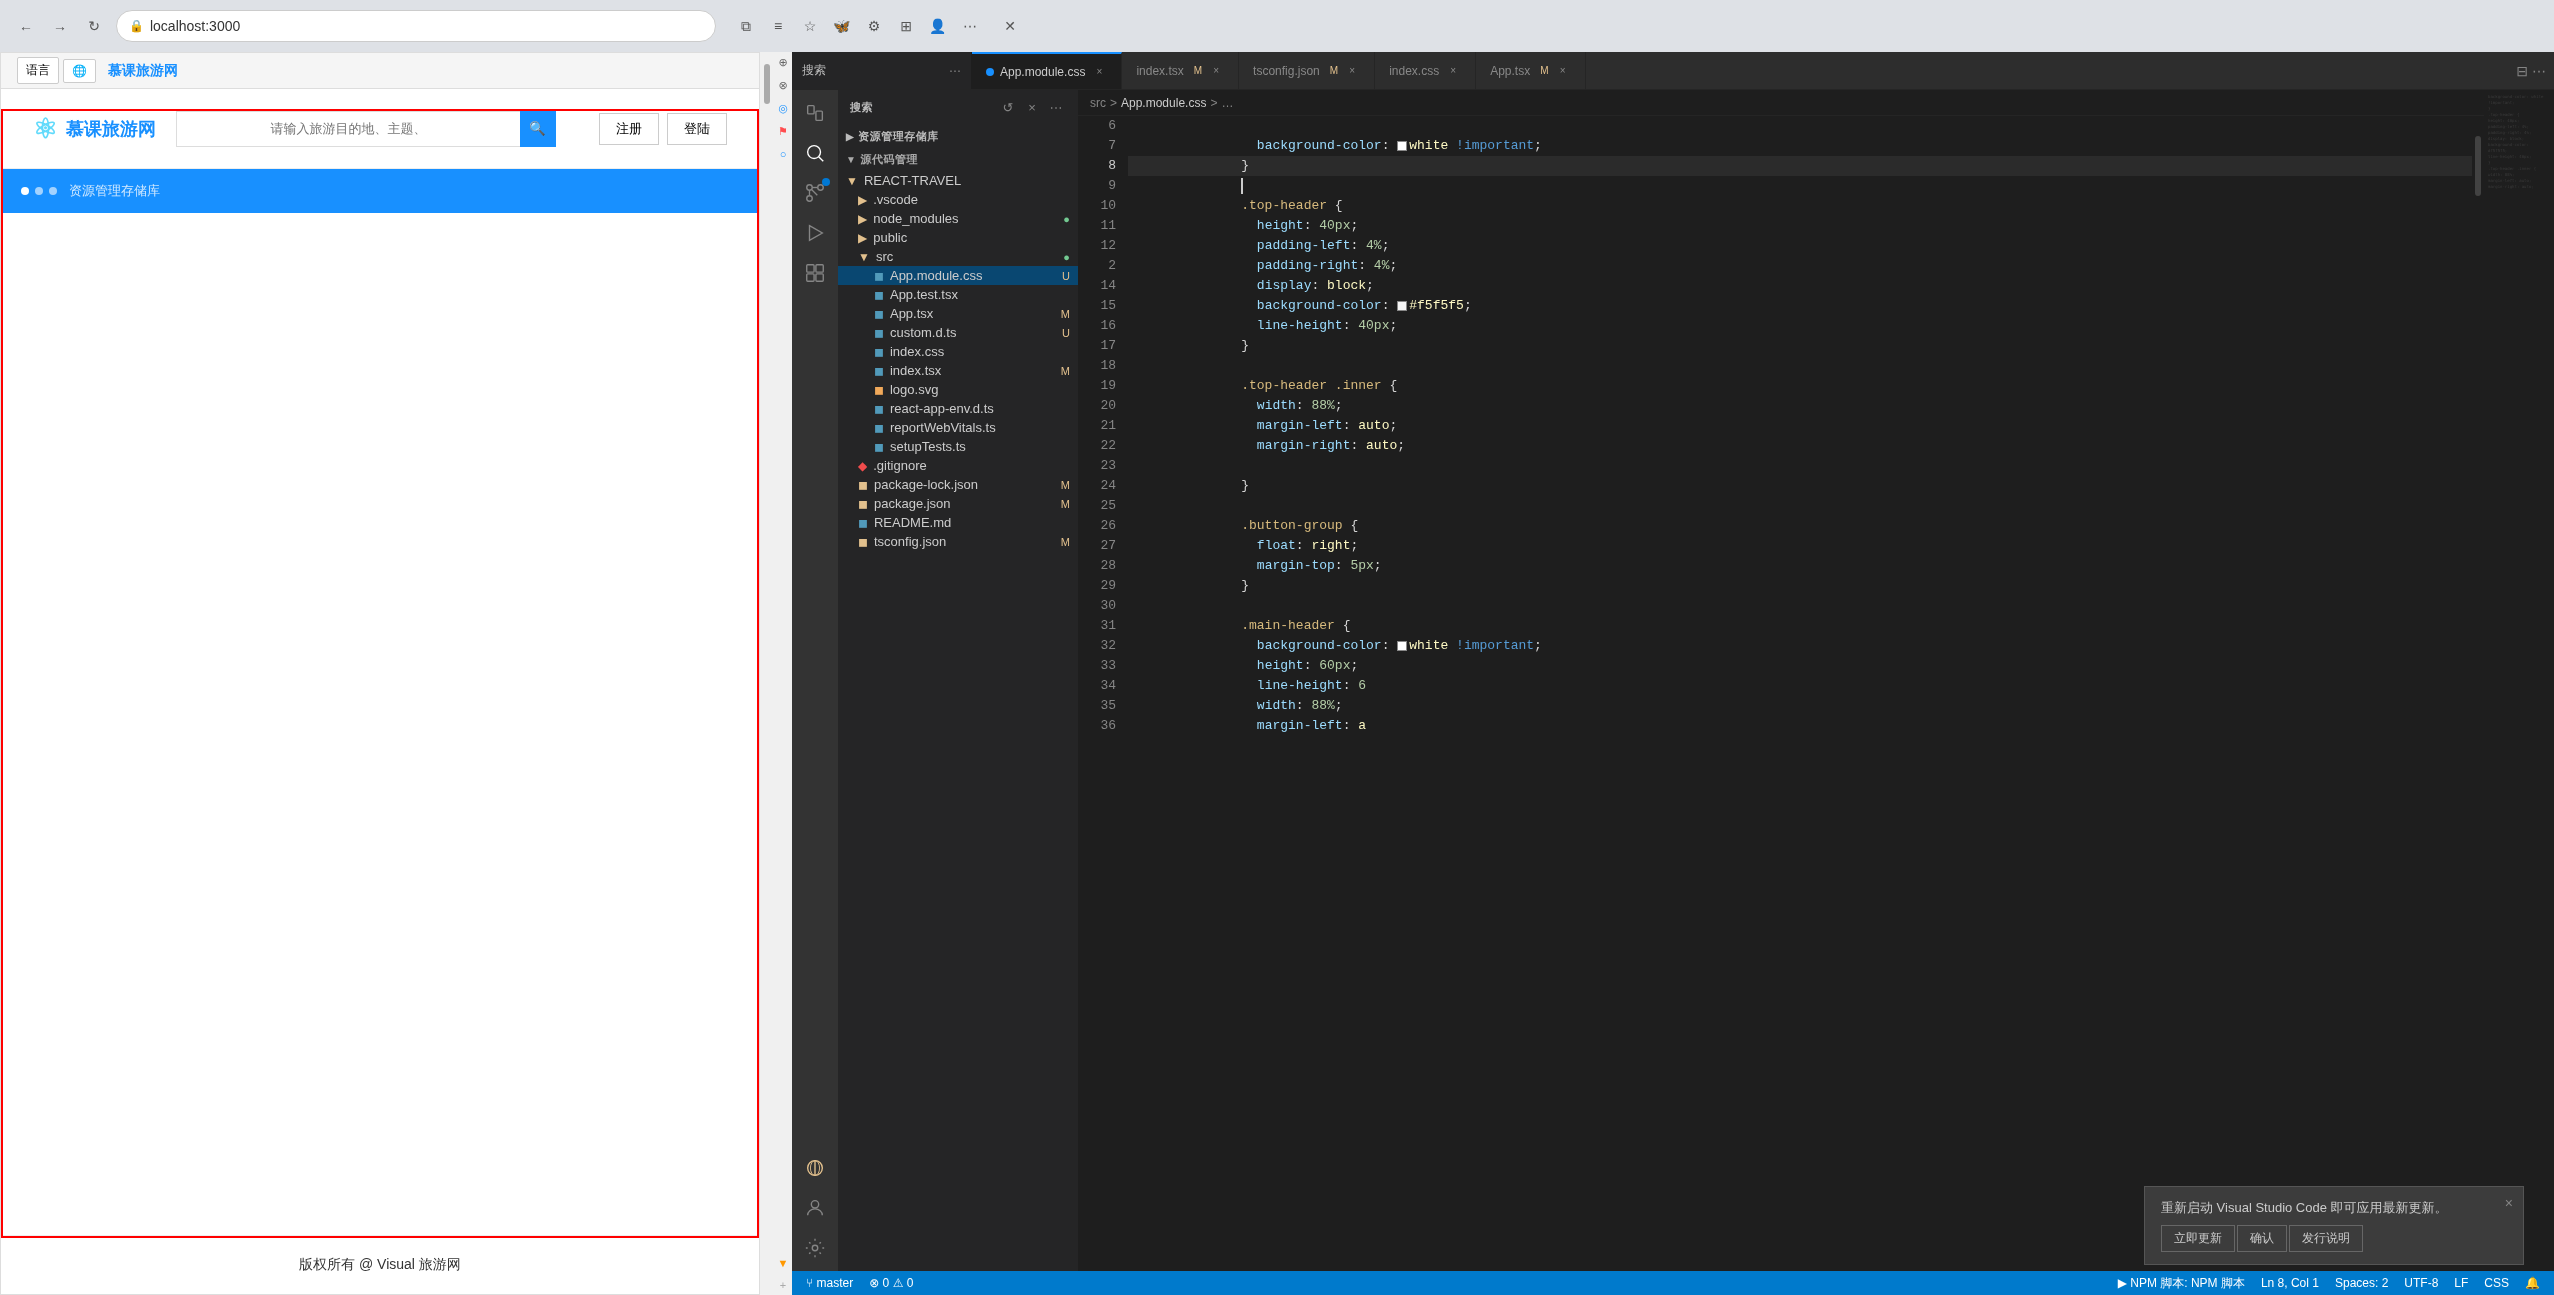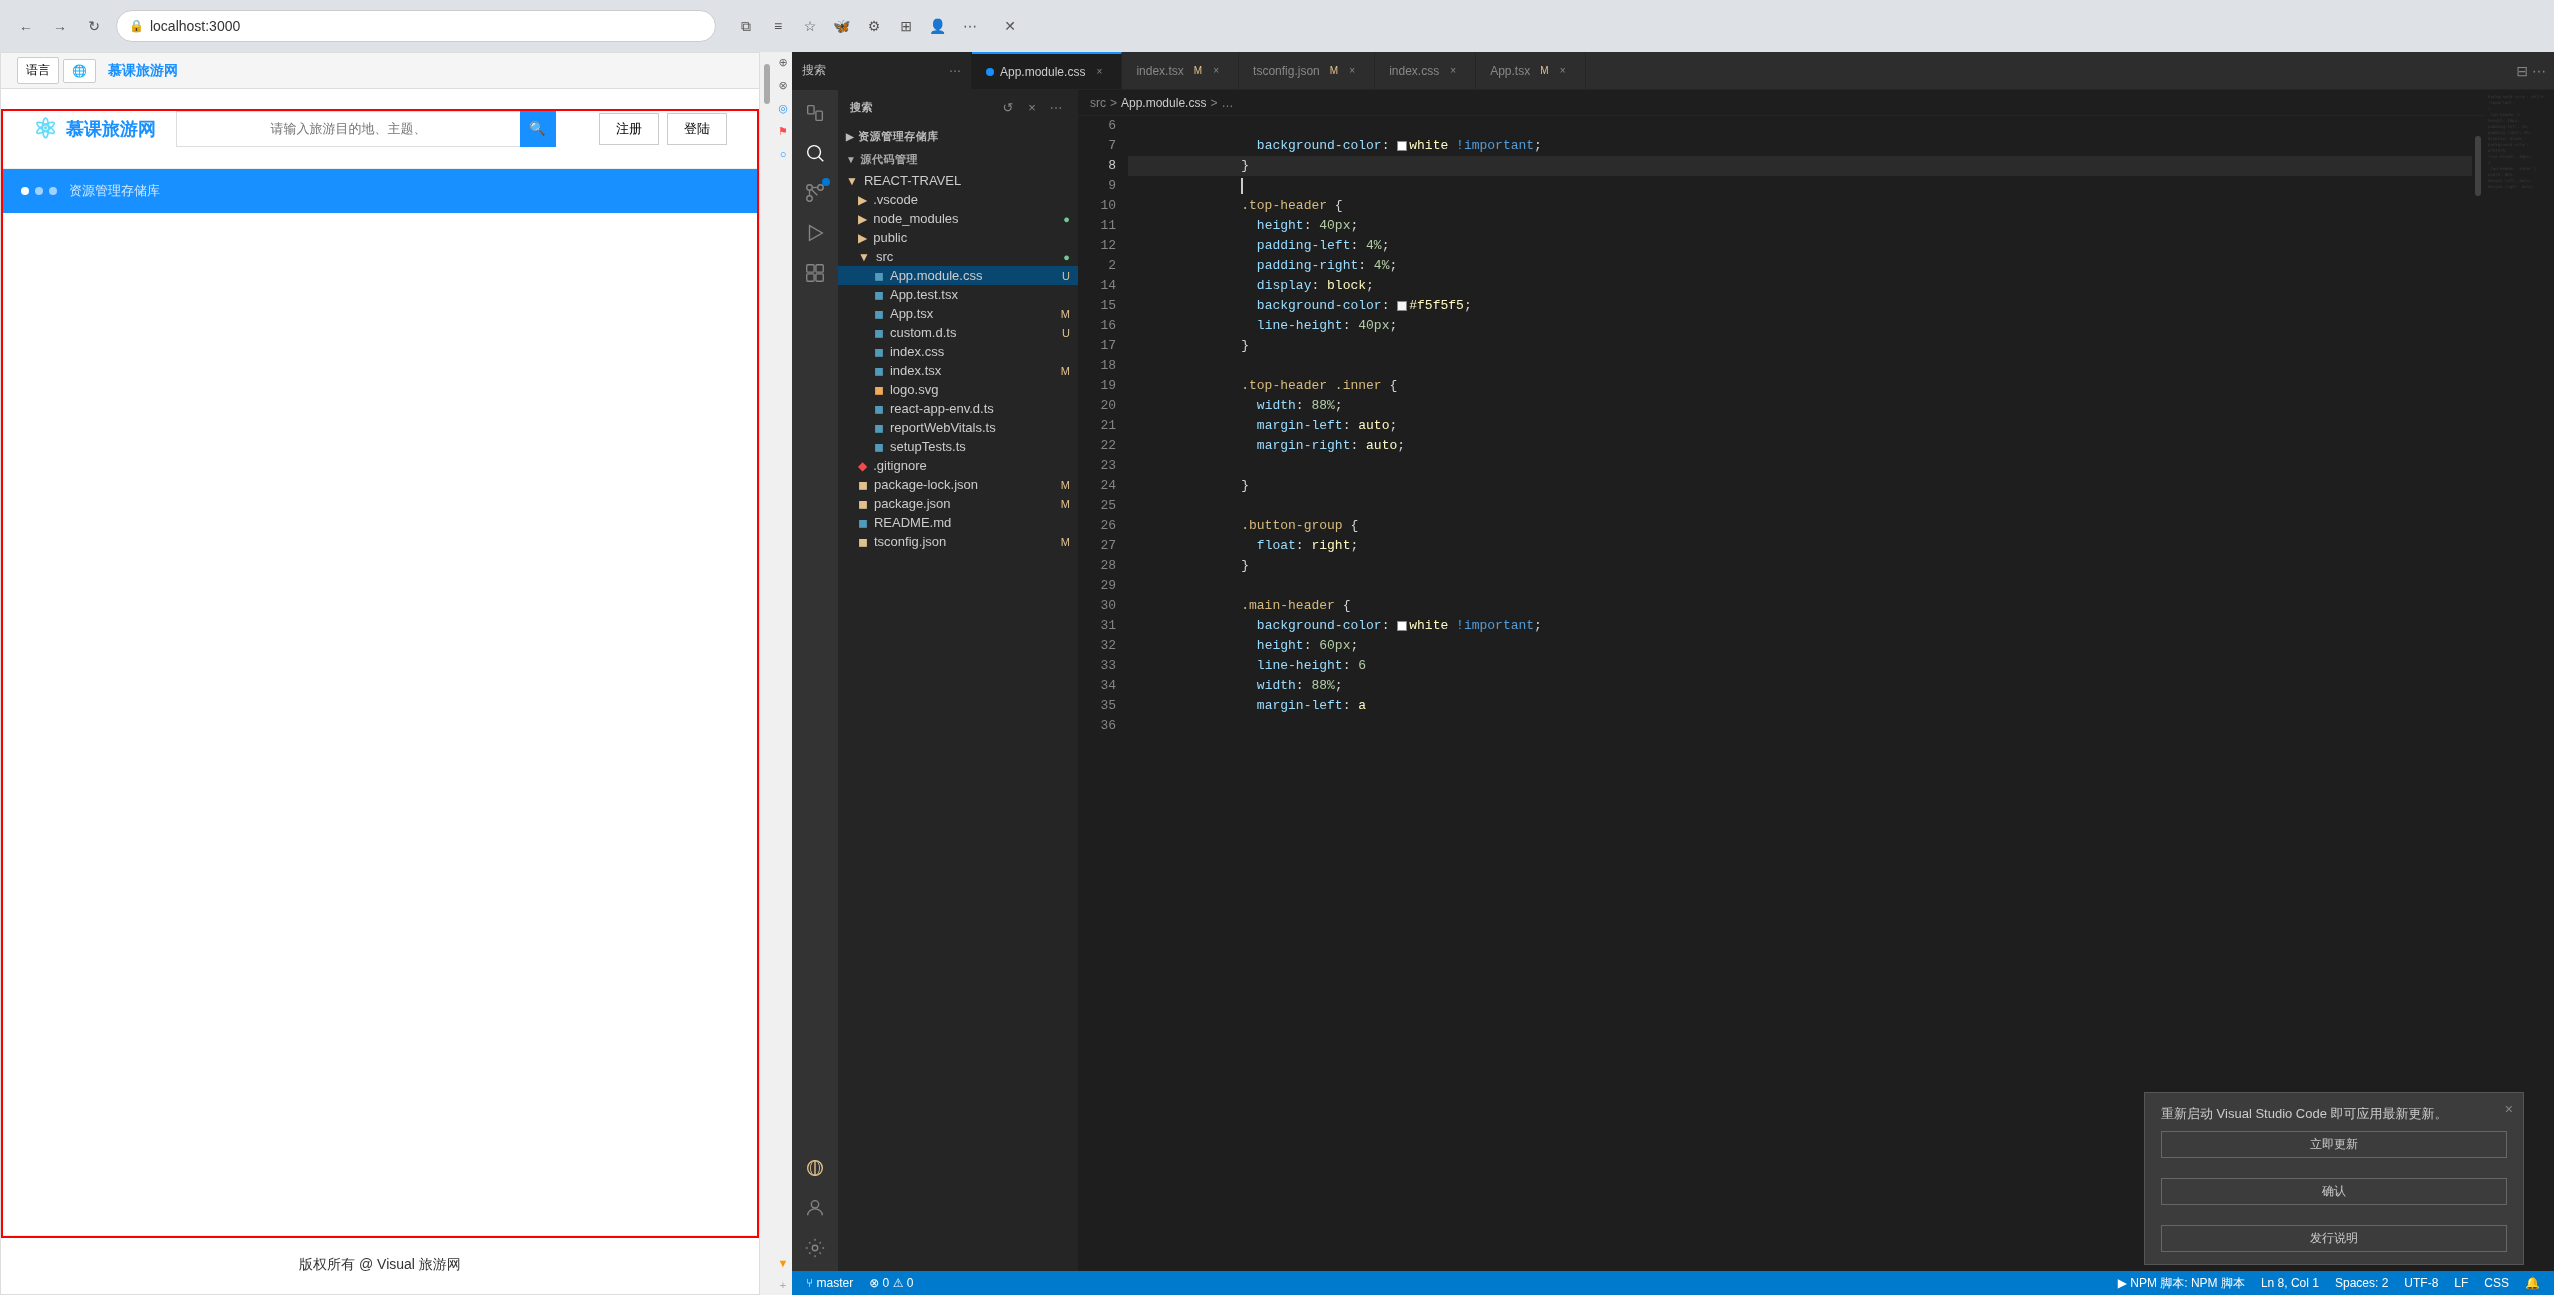--- a/index.html
+++ b/index.html
@@ -566,20 +566,23 @@
             <div class="code-line">&nbsp;</div>
 
             <div class="code-line">
               <span class="s-selector">.button-group</span><span class="s-punc"> </span><span class="s-brace">{</span>
             </div>
 
             <div class="code-line">
               &nbsp;&nbsp;<span class="s-prop">float</span><span class="s-colon">: </span><span class="s-value">right</span><span class="s-punc">;</span>
             </div>
 
+            <div class="code-line">
+              &nbsp;&nbsp;<span class="s-prop">margin-top</span><span class="s-colon">: </span><span class="s-num">5px</span><span class="s-punc">;</span>
+            </div>
 
             <div class="code-line">
               <span class="s-brace">}</span>
             </div>
 
             <div class="code-line">&nbsp;</div>
 
             <div class="code-line">
               <span class="s-selector">.main-header</span><span class="s-punc"> </span><span class="s-brace">{</span>
             </div>
@@ -650,21 +653,21 @@
       <div class="status-item">Spaces: 2</div>
       <div class="status-item">UTF-8</div>
       <div class="status-item">LF</div>
       <div class="status-item">CSS</div>
       <div class="status-item">🔔</div>
     </div>
 
     <div class="notification" style="position:absolute;bottom:30px;right:30px;background:#3c3c3c;border:1px solid #555;padding:12px 16px;width:380px;font-size:13px;color:#ccc;z-index:100;">
       <div style="flex:1;">
         <div style="margin-bottom:8px;">重新启动 Visual Studio Code 即可应用最新更新。</div>
-        <div style="display:flex;gap:20px;flex-direction:column;">
+        <div style="display:flex;gap:2px;">
           <button style="padding:4px 12px;background:transparent;border:1px solid #666;color:#ccc;font-size:12px;cursor:pointer;">立即更新</button>
           <button style="padding:4px 12px;background:transparent;border:1px solid #666;color:#ccc;font-size:12px;cursor:pointer;">确认</button>
           <button style="padding:4px 12px;background:transparent;border:1px solid #666;color:#ccc;font-size:12px;cursor:pointer;">发行说明</button>
         </div>
       </div>
       <span style="position:absolute;top:8px;right:10px;color:#858585;cursor:pointer;font-size:14px;">×</span>
     </div>
   </div>
 </div>
 

